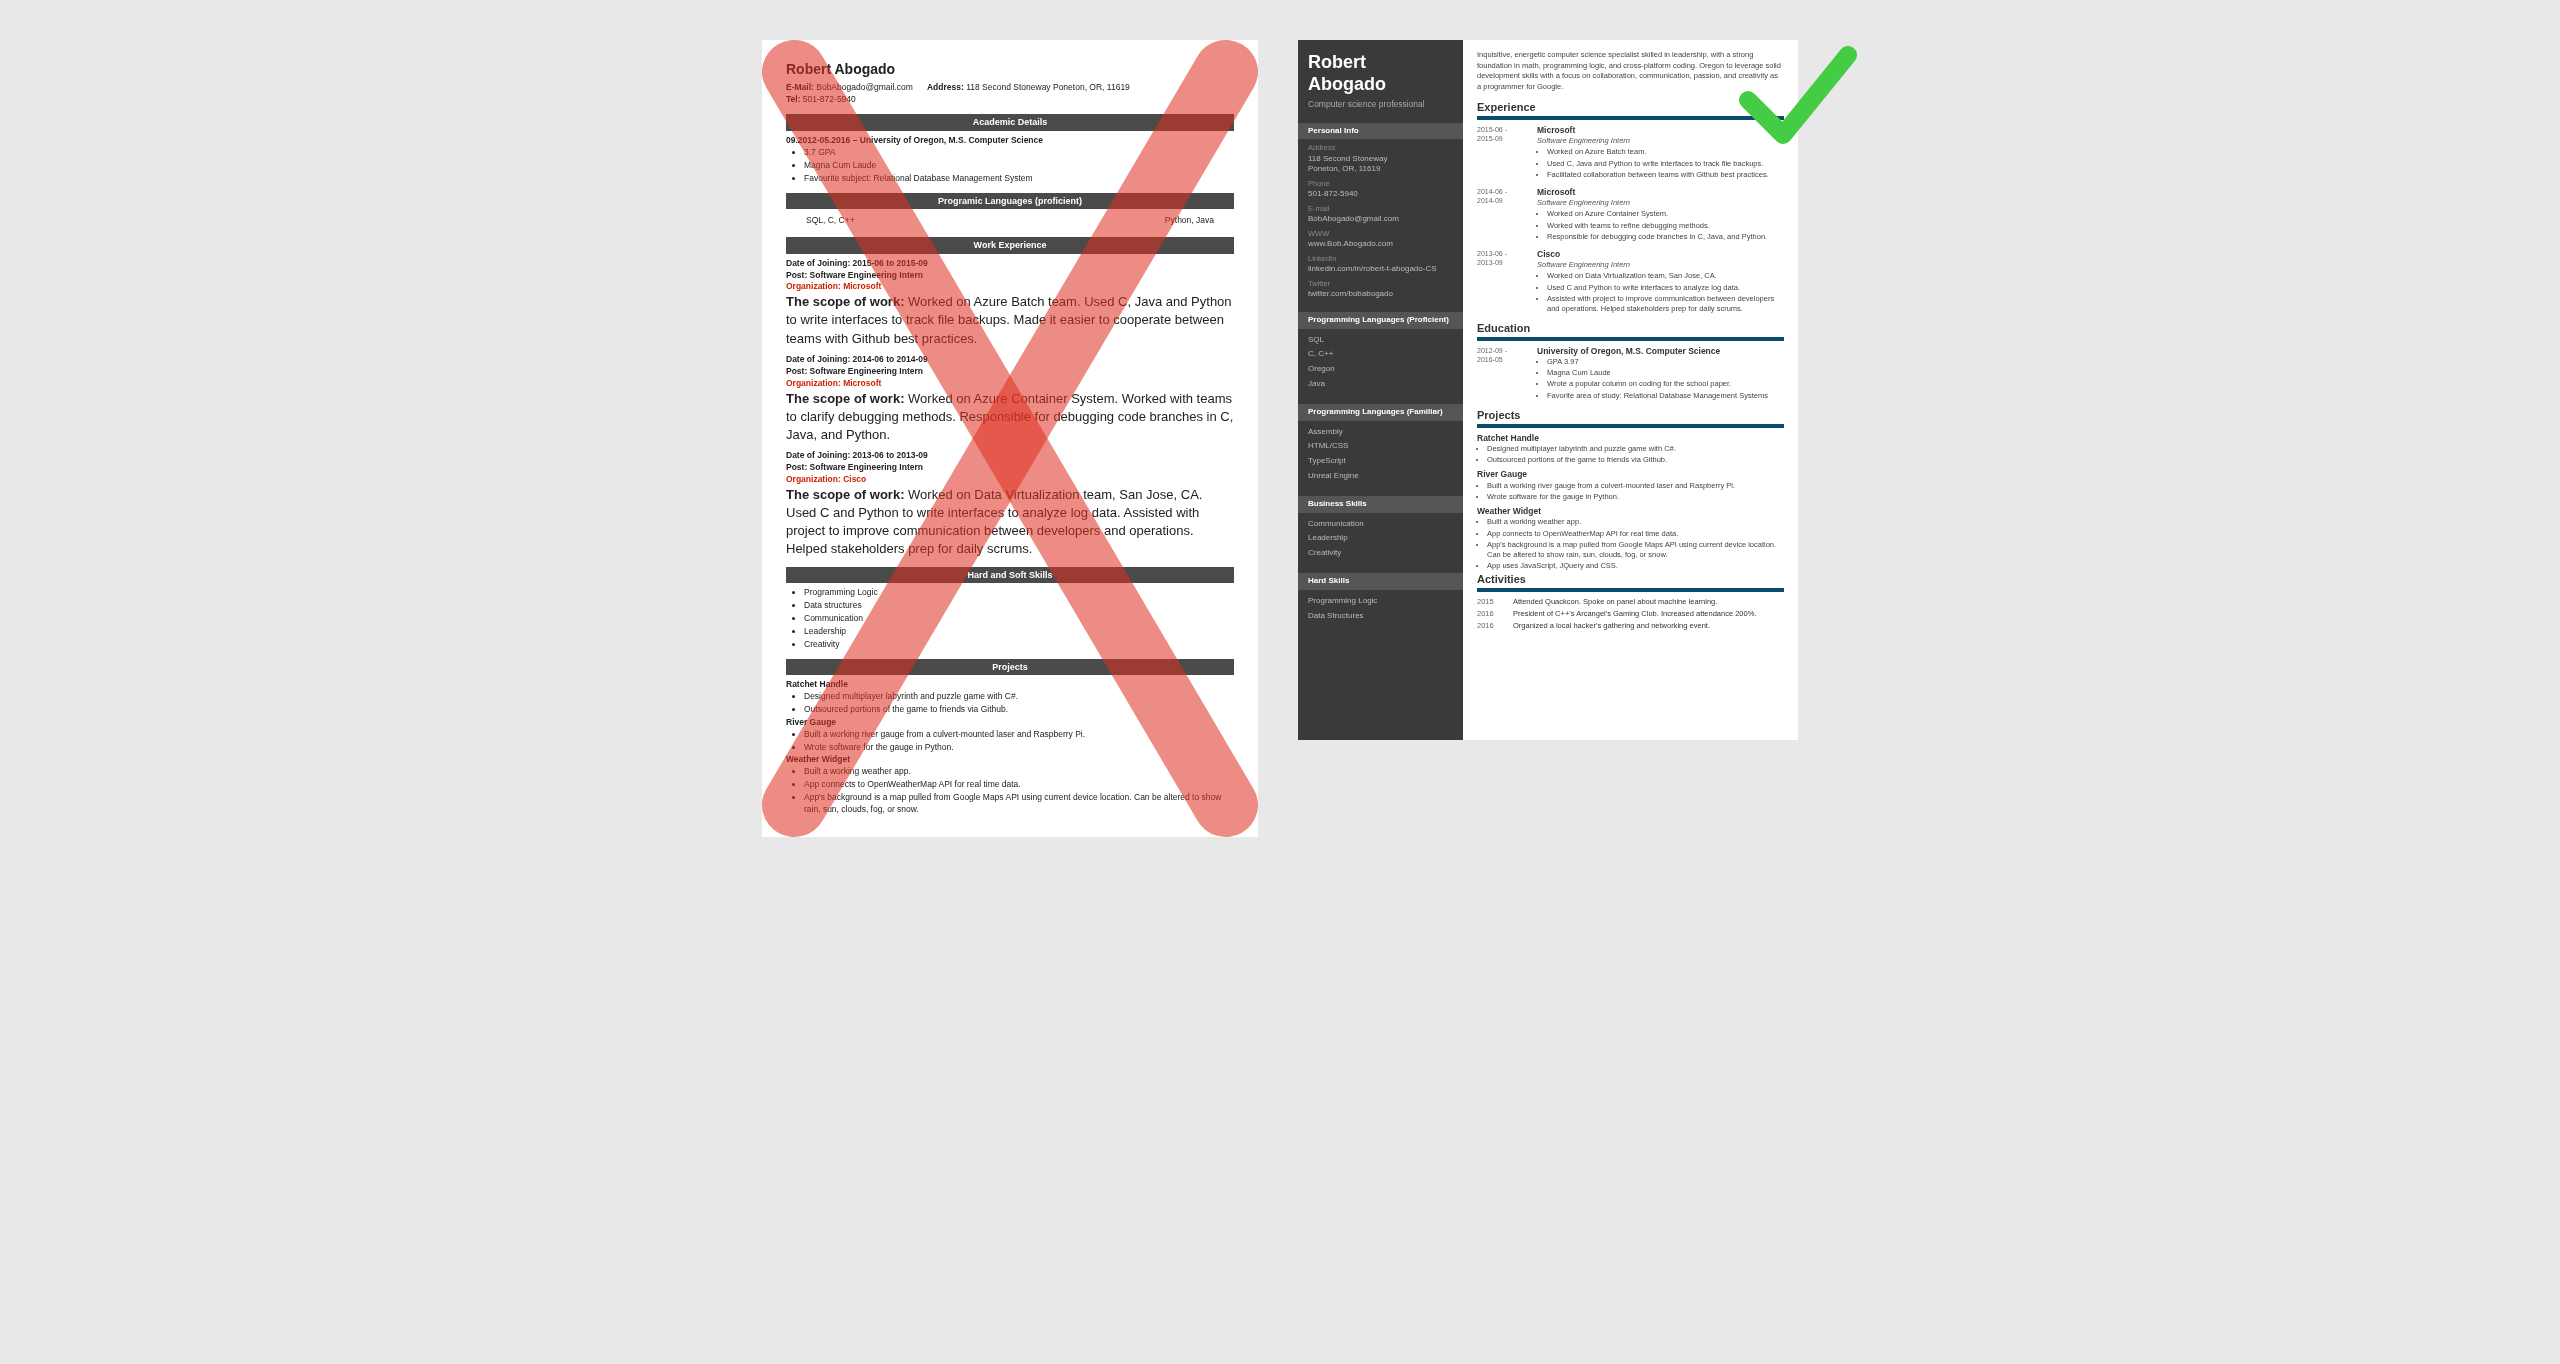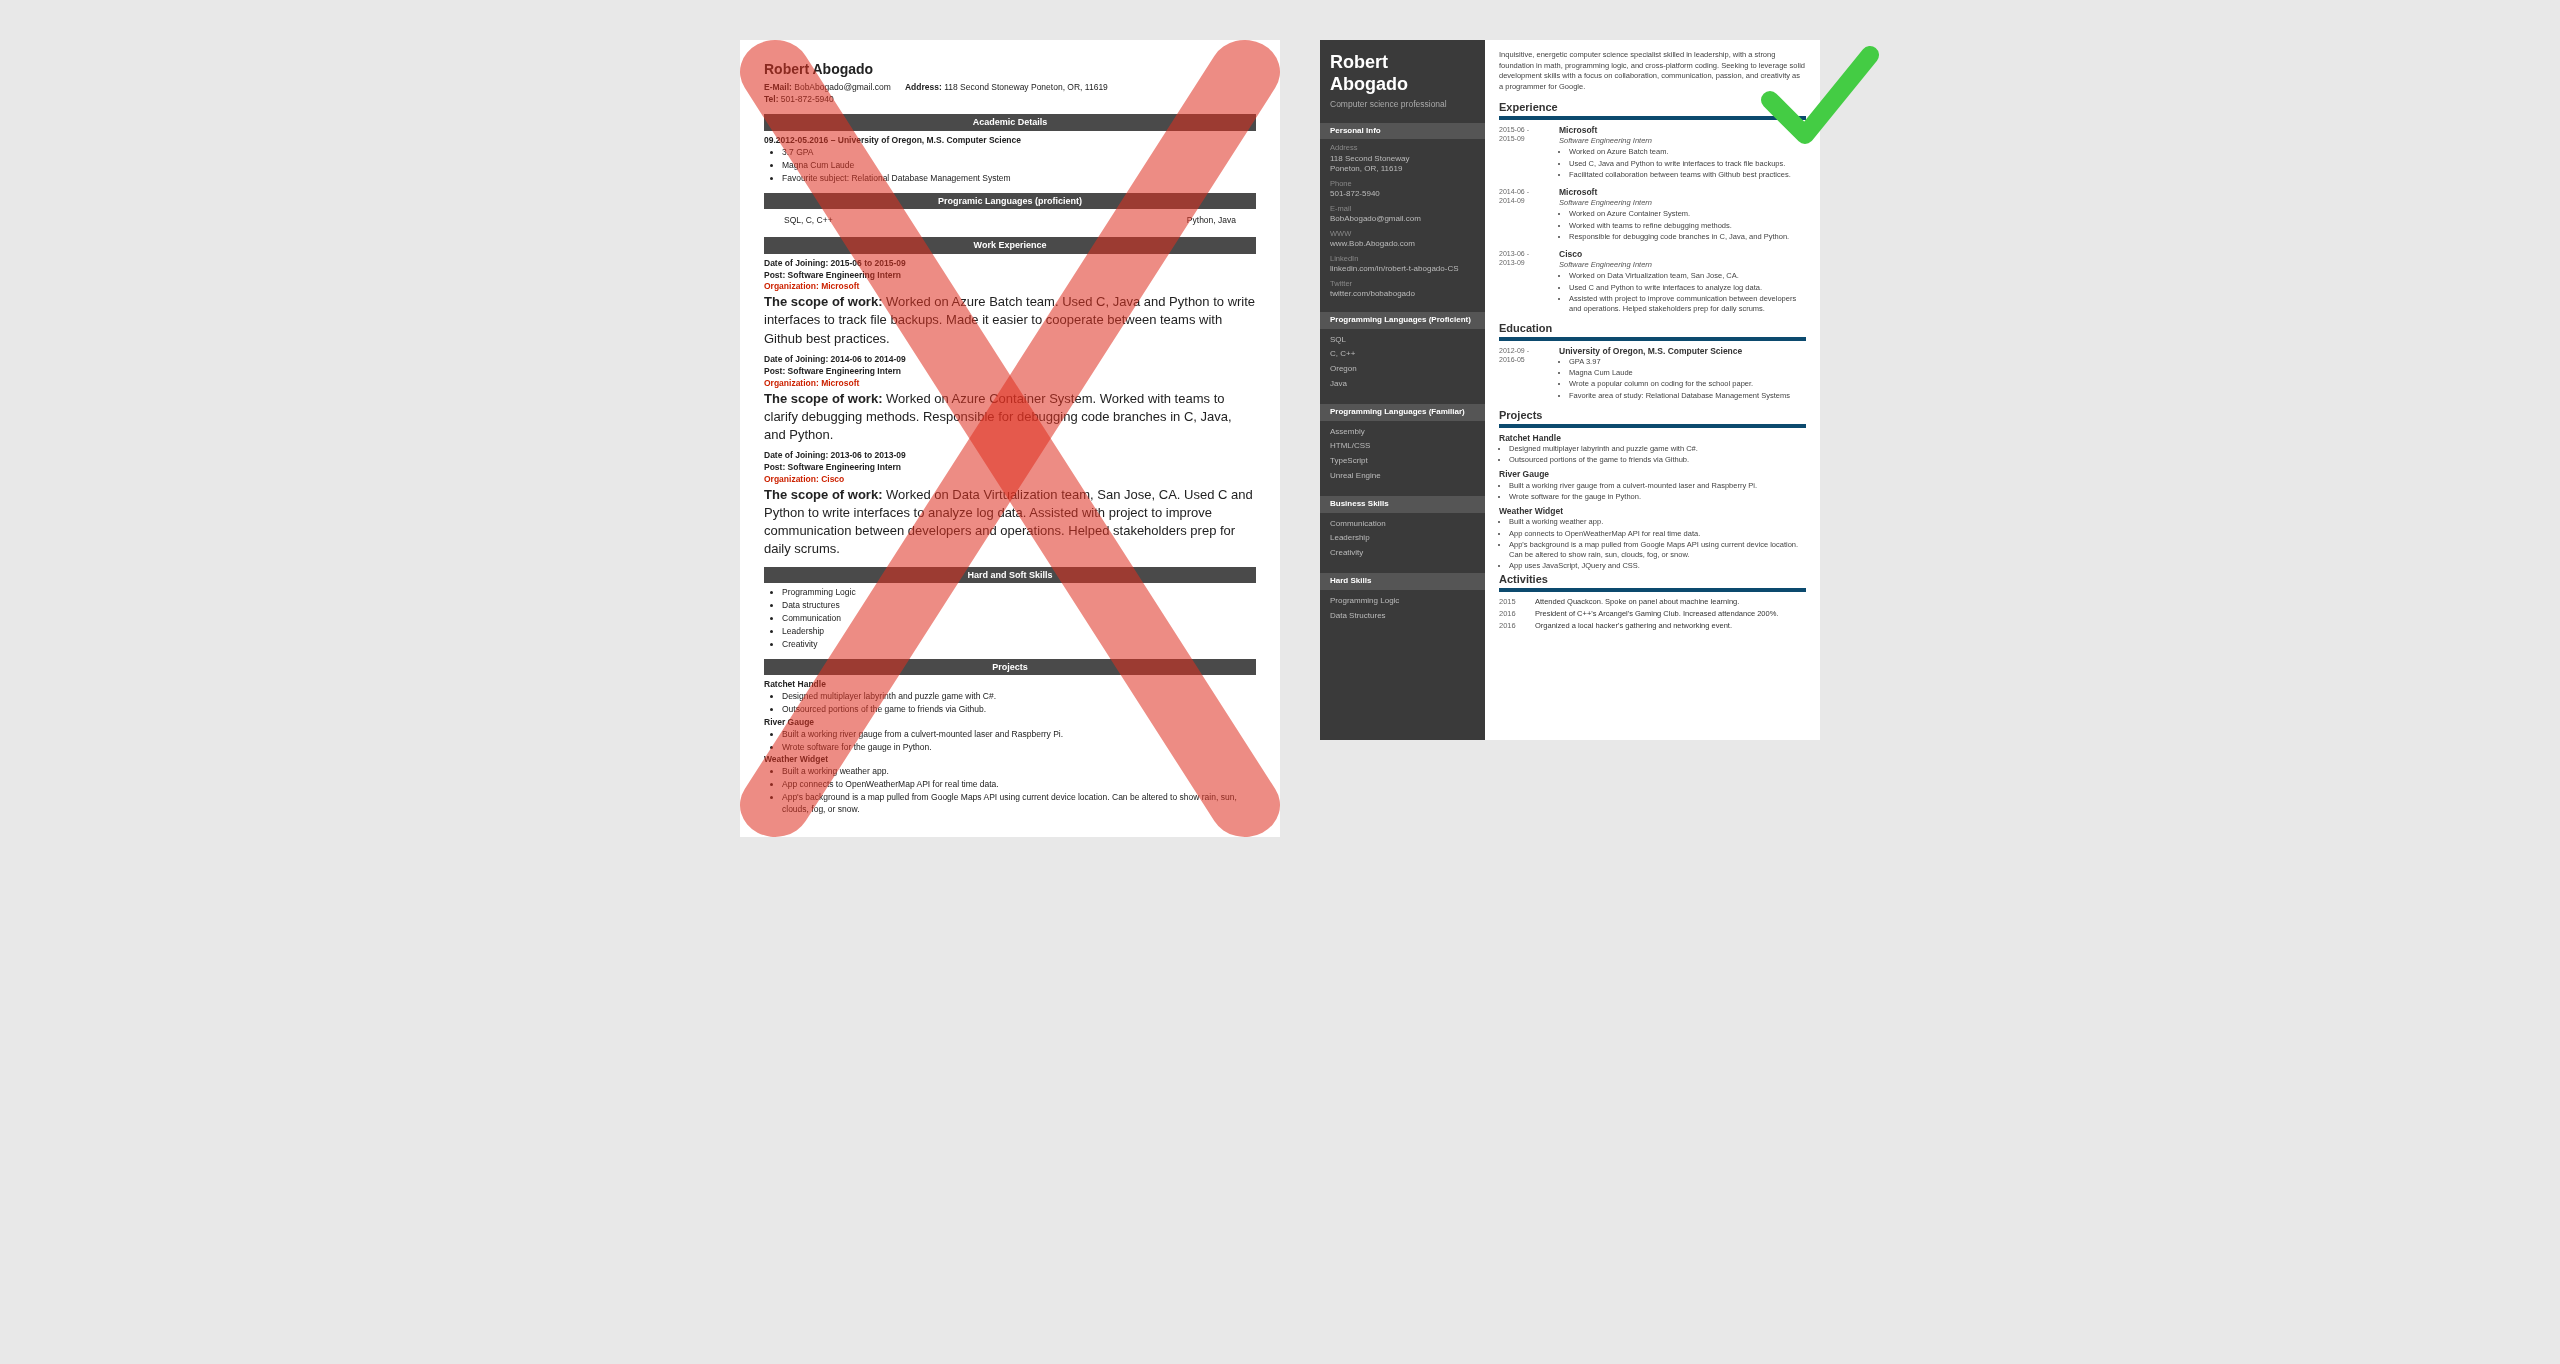--- a/index.html
+++ b/index.html
@@ -14,21 +14,21 @@
       gap: 40px;
     }
 
     
     .left-resume-wrapper {
       position: relative;
       flex: 0 0 auto;
     }
     .left-resume {
       background: #fff;
-      width: 540px;
+      width: 496px;
       padding: 20px 24px;
       font-size: 9px;
       line-height: 1.4;
       color: #222;
       position: relative;
     }
     .left-resume h1 {
       font-size: 14px;
       font-weight: bold;
       margin-bottom: 2px;
@@ -342,21 +342,21 @@
         </div>
 
       <div class="sidebar-section-header">Hard Skills</div>
       <div id="sidebar-hard">
           <div class="sidebar-item">Programming Logic</div>
           <div class="sidebar-item">Data Structures</div>
         </div>
     </div>
 
     <div class="main-content">
-      <div class="summary-text">Inquisitive, energetic computer science specialist skilled in leadership, with a strong foundation in math, programming logic, and cross-platform coding. Seeking to leverage solid development skills with a focus on collaboration, communication, passion, and creativity as a programmer for Google.</div>
+      <div class="summary-text">Inquisitive, energetic computer science specialist skilled in leadership, with a strong foundation in math, programming logic, and cross-platform coding. Oregon to leverage solid development skills with a focus on collaboration, communication, passion, and creativity as a programmer for Google.</div>
 
       <div class="main-section-header">Experience</div>
       <div id="right-exp">
           <div class="exp-entry clearfix">
     <div class="exp-date">2015-06 -<br>2015-09</div>
     <div class="exp-body">
       <div class="exp-company">Microsoft</div>
       <div class="exp-role">Software Engineering Intern</div>
       <ul class="exp-bullets">
                 <li>Worked on Azure Batch team.</li>

